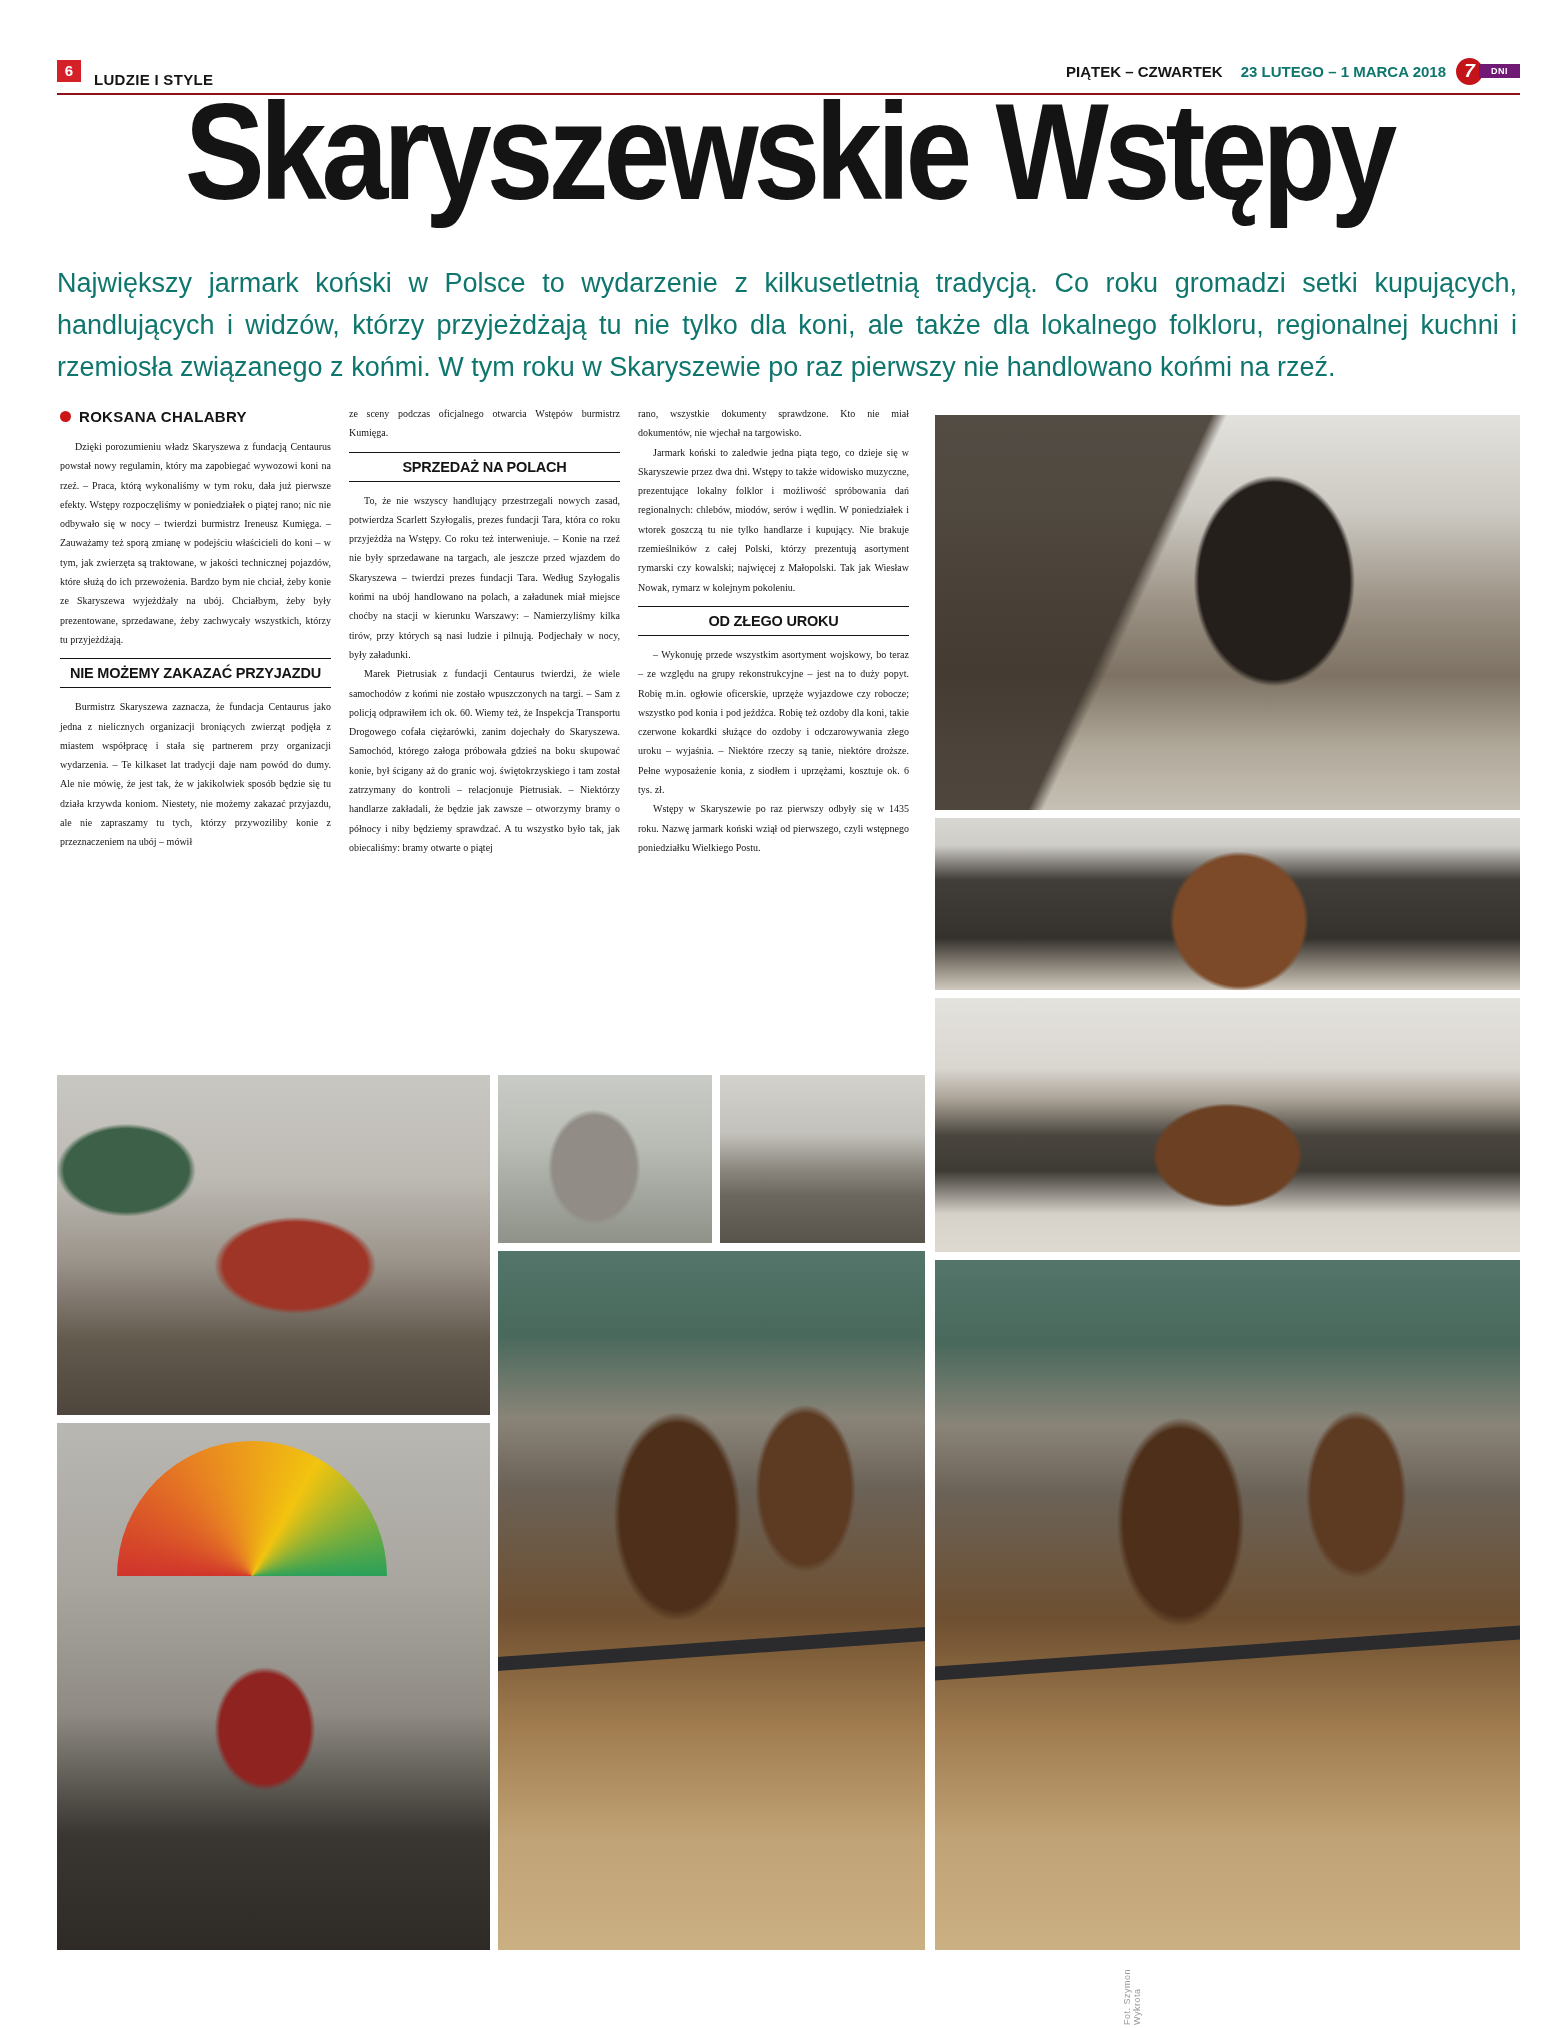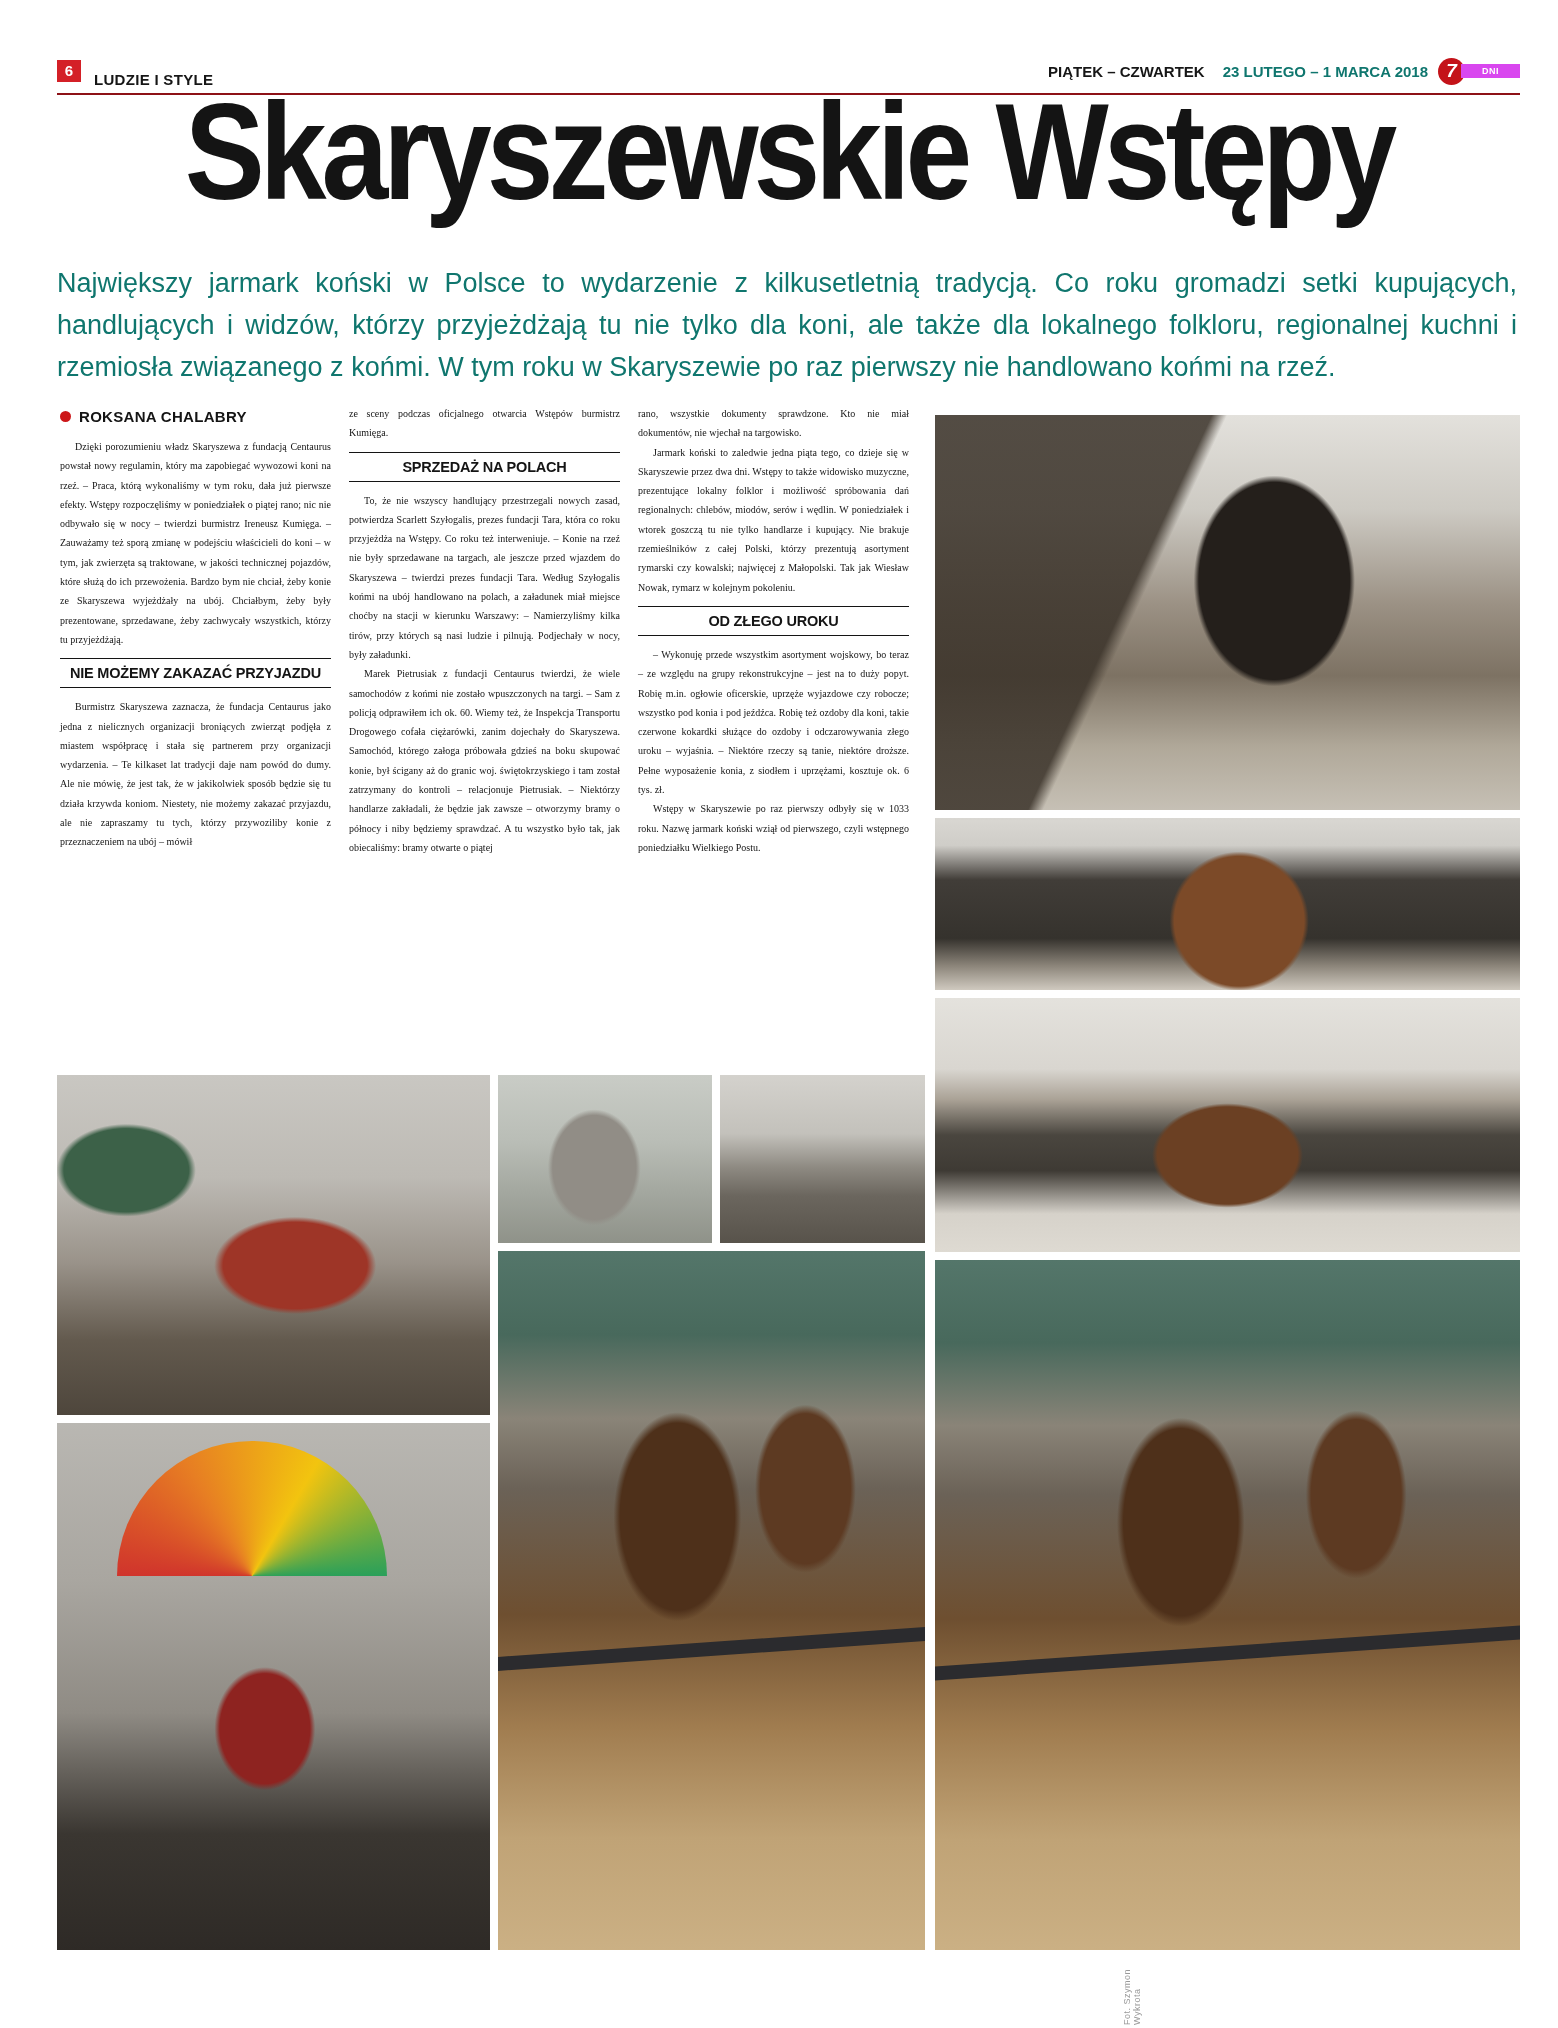--- a/index.html
+++ b/index.html
@@ -16,22 +16,22 @@
   .pagenum{background:#d42027;color:#fff;font-weight:bold;font-size:15px;
     width:24px;height:22px;line-height:22px;text-align:center;display:inline-block;}
   .section{font-weight:bold;font-size:15px;letter-spacing:.3px;margin-left:13px;color:#161616;margin-top:16px;}
   .ph-right{display:flex;align-items:center;font-weight:bold;font-size:15px;}
   .date-black{color:#161616;}
   .date-red{color:#0f766e;margin-left:18px;}
   .logo{display:inline-flex;align-items:center;margin-left:10px;}
   .logo-7{width:27px;height:27px;border-radius:50%;background:#c41319;color:#fff;
     font-weight:bold;font-style:italic;font-size:19px;display:inline-flex;
     align-items:center;justify-content:center;}
-  .logo-dni{background:#d946ef;color:#fff;font-weight:bold;font-size:9px;
-    padding:2px 21px;margin-left:-4px;letter-spacing:.5px;}
+  .logo-dni{background:#701a75;color:#fff;font-weight:bold;font-size:9px;
+    padding:2px 12px;margin-left:-4px;letter-spacing:.5px;}
   .headrule{position:absolute;top:93px;left:57px;width:1463px;height:2px;background:#8d1117;}
   
   .headline{position:absolute;top:88px;left:57px;width:1463px;margin:0;
     font-family:"Liberation Sans",sans-serif;font-weight:bold;color:#141414;
     font-size:120px;line-height:110px;letter-spacing:-5px;text-align:center;
     transform:scaleY(1.14);transform-origin:top center;white-space:nowrap;}
   .lead{position:absolute;top:262px;left:57px;width:1460px;margin:0;
     font-family:"Liberation Sans",sans-serif;font-size:27px;line-height:42px;
     color:#0f766e;text-align:justify;}
   
@@ -129,21 +129,21 @@
       <p class="para cont">ze sceny podczas oficjalnego otwarcia Wstępów burmistrz Kumięga.</p>
       <h3 class="colhead">SPRZEDAŻ NA POLACH</h3>
       <p class="para">To, że nie wszyscy handlujący przestrzegali nowych zasad, potwierdza Scarlett Szyłogalis, prezes fundacji Tara, która co roku przyjeżdża na Wstępy. Co roku też interweniuje. – Konie na rzeź nie były sprzedawane na targach, ale jeszcze przed wjazdem do Skaryszewa – twierdzi prezes fundacji Tara. Według Szyłogalis końmi na ubój handlowano na polach, a załadunek miał miejsce choćby na stacji w kierunku Warszawy: – Namierzyliśmy kilka tirów, przy których są nasi ludzie i pilnują. Podjechały w nocy, były załadunki.</p>
       <p class="para">Marek Pietrusiak z fundacji Centaurus twierdzi, że wiele samochodów z końmi nie zostało wpuszczonych na targi. – Sam z policją odprawiłem ich ok. 60. Wiemy też, że Inspekcja Transportu Drogowego cofała ciężarówki, zanim dojechały do Skaryszewa. Samochód, którego załoga próbowała gdzieś na boku skupować konie, był ścigany aż do granic woj. świętokrzyskiego i tam został zatrzymany do kontroli – relacjonuje Pietrusiak. – Niektórzy handlarze zakładali, że będzie jak zawsze – otworzymy bramy o północy i niby będziemy sprawdzać. A tu wszystko było tak, jak obiecaliśmy: bramy otwarte o piątej</p>
     </div>
     <div class="col">
       <p class="para cont">rano, wszystkie dokumenty sprawdzone. Kto nie miał dokumentów, nie wjechał na targowisko.</p>
       <p class="para">Jarmark koński to zaledwie jedna piąta tego, co dzieje się w Skaryszewie przez dwa dni. Wstępy to także widowisko muzyczne, prezentujące lokalny folklor i możliwość spróbowania dań regionalnych: chlebów, miodów, serów i wędlin. W poniedziałek i wtorek goszczą tu nie tylko handlarze i kupujący. Nie brakuje rzemieślników z całej Polski, którzy prezentują asortyment rymarski czy kowalski; najwięcej z Małopolski. Tak jak Wiesław Nowak, rymarz w kolejnym pokoleniu.</p>
       <h3 class="colhead">OD ZŁEGO UROKU</h3>
       <p class="para">– Wykonuję przede wszystkim asortyment wojskowy, bo teraz – ze względu na grupy rekonstrukcyjne – jest na to duży popyt. Robię m.in. ogłowie oficerskie, uprzęże wyjazdowe czy robocze; wszystko pod konia i pod jeźdźca. Robię też ozdoby dla koni, takie czerwone kokardki służące do ozdoby i odczarowywania złego uroku – wyjaśnia. – Niektóre rzeczy są tanie, niektóre droższe. Pełne wyposażenie konia, z siodłem i uprzężami, kosztuje ok. 6 tys. zł.</p>
-      <p class="para">Wstępy w Skaryszewie po raz pierwszy odbyły się w 1033 roku. Nazwę jarmark koński wziął od pierwszego, czyli wstępnego poniedziałku Wielkiego Postu.</p>
+      <p class="para">Wstępy w Skaryszewie po raz pierwszy odbyły się w 1435 roku. Nazwę jarmark koński wziął od pierwszego, czyli wstępnego poniedziałku Wielkiego Postu.</p>
     </div>
   </section>
 
   <div class="photo ph-trailer" role="img" aria-label="Czarny koń wyprowadzany z przyczepy transportowej na jarmarku"></div>
   <div class="photo ph-ledhorse" role="img" aria-label="Gniady koń pociągowy w czerwonej uprzęży prowadzony przez tłum"></div>
   <div class="photo ph-loghorse" role="img" aria-label="Koń ciągnący kłodę po śniegu przed widzami i zabudowaniami"></div>
   <div class="photo ph-stalls" role="img" aria-label="Stoiska jarmarczne z czerwonymi uprzężami i siodłami"></div>
   <div class="photo ph-accordion" role="img" aria-label="Mężczyzna z tęczowym parasolem grający na akordeonie w tłumie"></div>
   <div class="photo ph-grayhorse" role="img" aria-label="Głowa siwego konia na targowisku"></div>
   <div class="photo ph-canopy" role="img" aria-label="Zadaszenie targowiska i tłum kupujących"></div>

